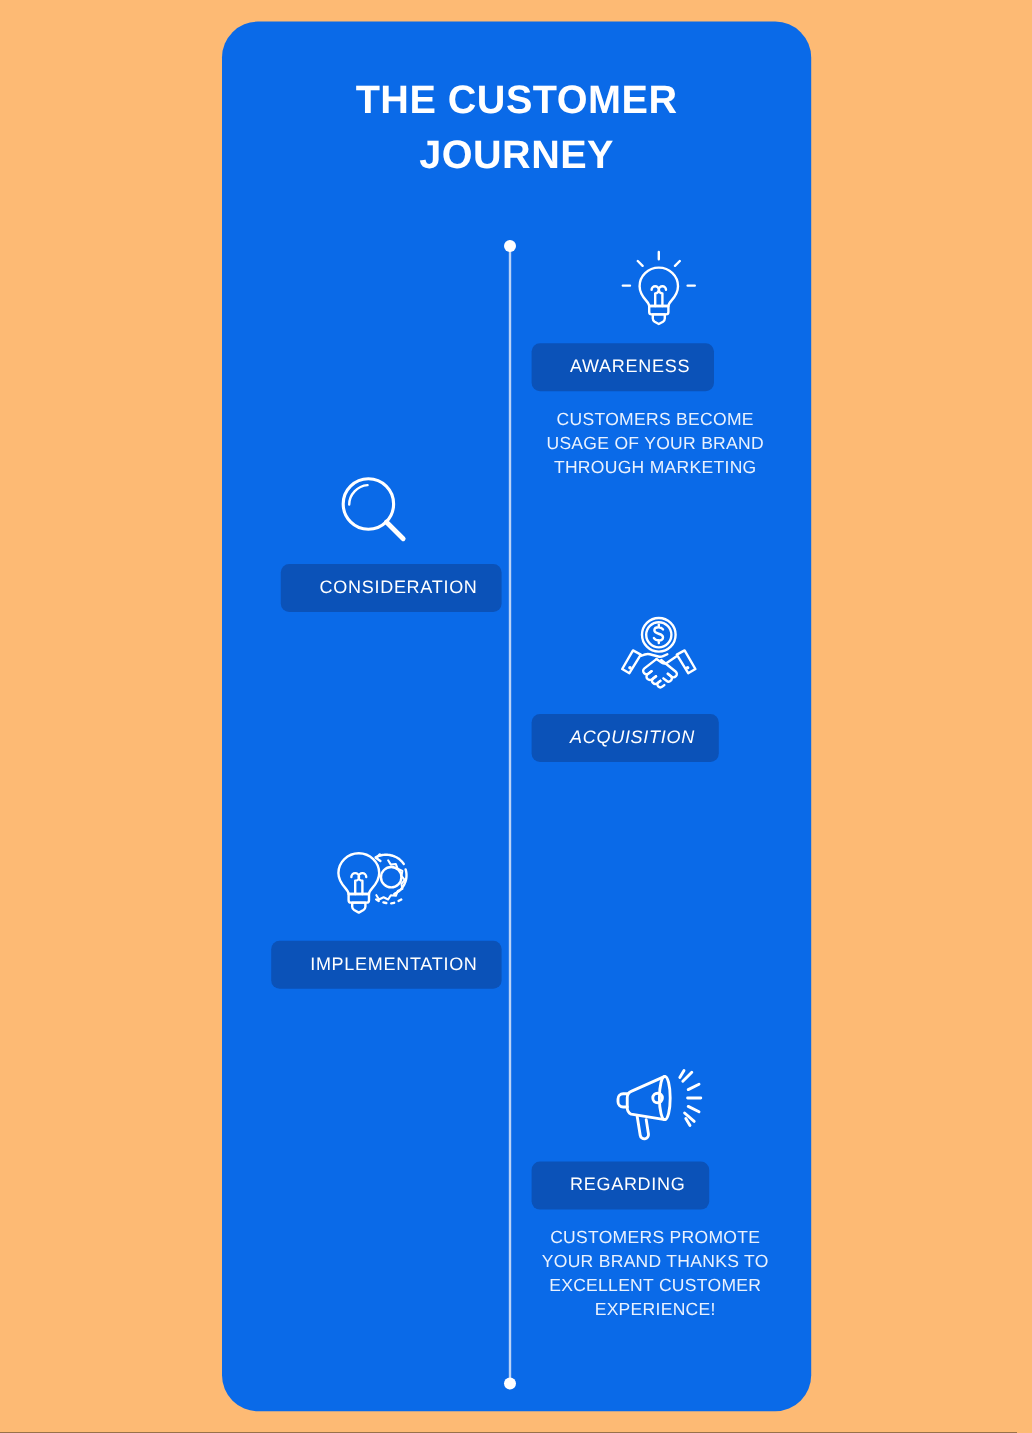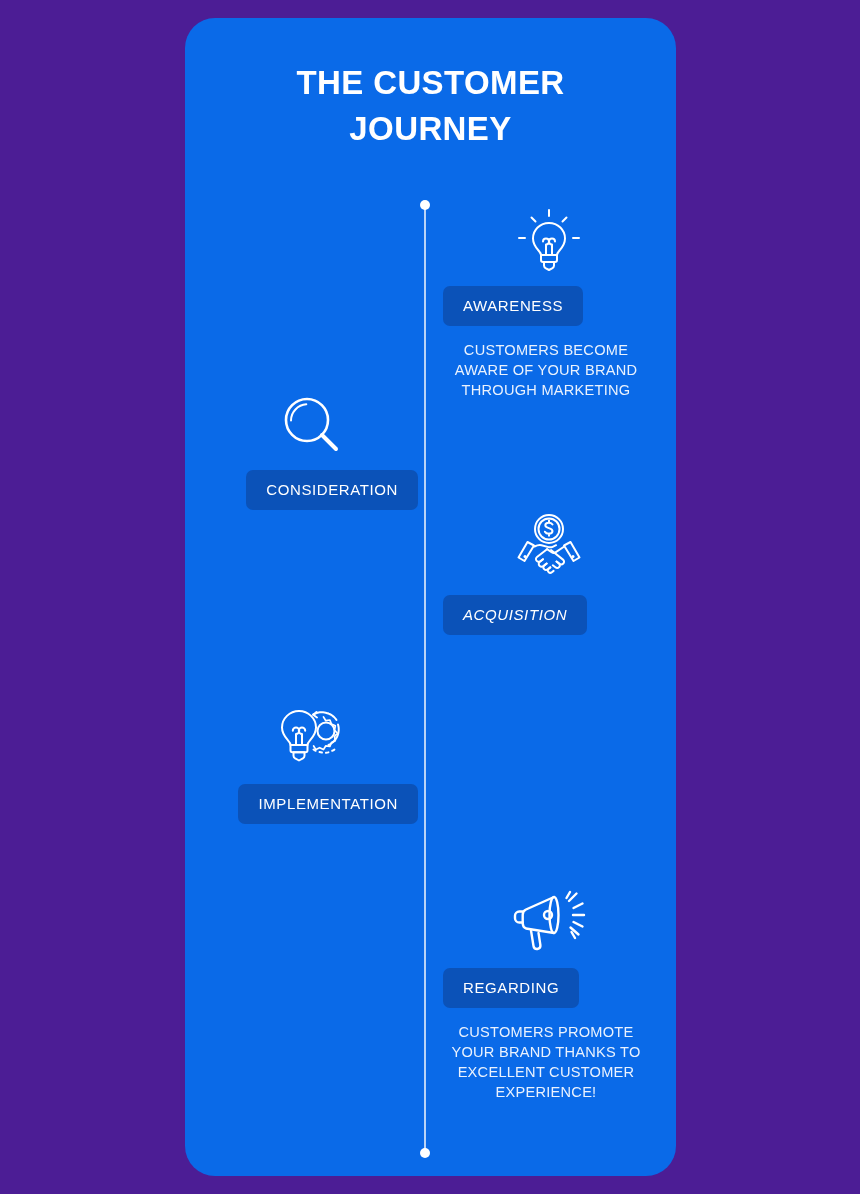--- a/index.html
+++ b/index.html
@@ -9,21 +9,21 @@
     height: 1194px;
     background: #000000;
     font-family: "Liberation Sans", sans-serif;
     overflow: hidden;
   }
 
   .stage {
     position: relative;
     width: 860px;
     height: 1194px;
-    background: #4c1d95;
+    background: #fdba74;
   }
 
   
   .card {
     position: absolute;
     left: 185px;
     top: 18px;
     width: 491px;
     height: 1158px;
     background: #0a6ae8;
@@ -81,21 +81,21 @@
     justify-content: center;
   }
   .icon-wrap svg { display: block; }
 
   .pill {
     display: inline-block;
     background: #0b52b8;
     color: #ffffff;
     font-size: 15px;
     letter-spacing: 0.6px;
-    padding: 11px 20px 12px 20px;
+    padding: 11px 20px 12px 32px;
     border-radius: 7px;
     white-space: nowrap;
     margin-top: 2px;
   }
   
   .stage-item.left .pill-row  { text-align: right; padding-right: 3px; }
   .stage-item.right .pill-row { text-align: left;  padding-left: 3px; }
 
   .desc {
     margin-top: 14px;
@@ -136,21 +136,21 @@
           <path d="M33 17c-9 0-16 7-16 15.5 0 5.5 3 9.2 5.5 12 1.5 1.7 2.5 3 2.5 4.5h16c0-1.5 1-2.8 2.5-4.5C46 41.7 49 38 49 32.5 49 24 42 17 33 17z"></path>
           <path d="M25 49h16v5a2 2 0 0 1-2 2H27a2 2 0 0 1-2-2v-5z"></path>
           <path d="M28 56h10v3.5c0 1-.6 2-1.5 2.6L33 64l-3.5-1.9c-.9-.6-1.5-1.6-1.5-2.6V56z"></path>
           <path d="M30 49V38.5a3 3 0 1 0-3-3M36 49V38.5a3 3 0 1 1 3-3"></path>
           <path d="M33 4v6M15.5 11.5l4 4M50.5 11.5l-4 4M3 32h6M57 32h6"></path>
         </svg>
       </div>
       <div class="pill-row">
         <span class="pill">AWARENESS</span>
       </div>
-      <div class="desc">CUSTOMERS BECOME AWARE OF YOUR BRAND THROUGH MARKETING</div>
+      <div class="desc">CUSTOMERS BECOME USAGE OF YOUR BRAND THROUGH MARKETING</div>
     </div>
 
     <div class="stage-item left" id="stage-consideration">
       <div class="icon-wrap">
         <svg width="62" height="62" viewBox="0 0 62 62" fill="none" stroke="#ffffff" stroke-width="2.6" stroke-linecap="round" stroke-linejoin="round">
           <circle cx="26" cy="26" r="21"></circle>
           <path d="M10 26.5c0-8.5 6.8-15.6 15.3-16.2" stroke-width="2"></path>
           <path d="M41 41L55 55" stroke-width="4"></path>
         </svg>
       </div>

